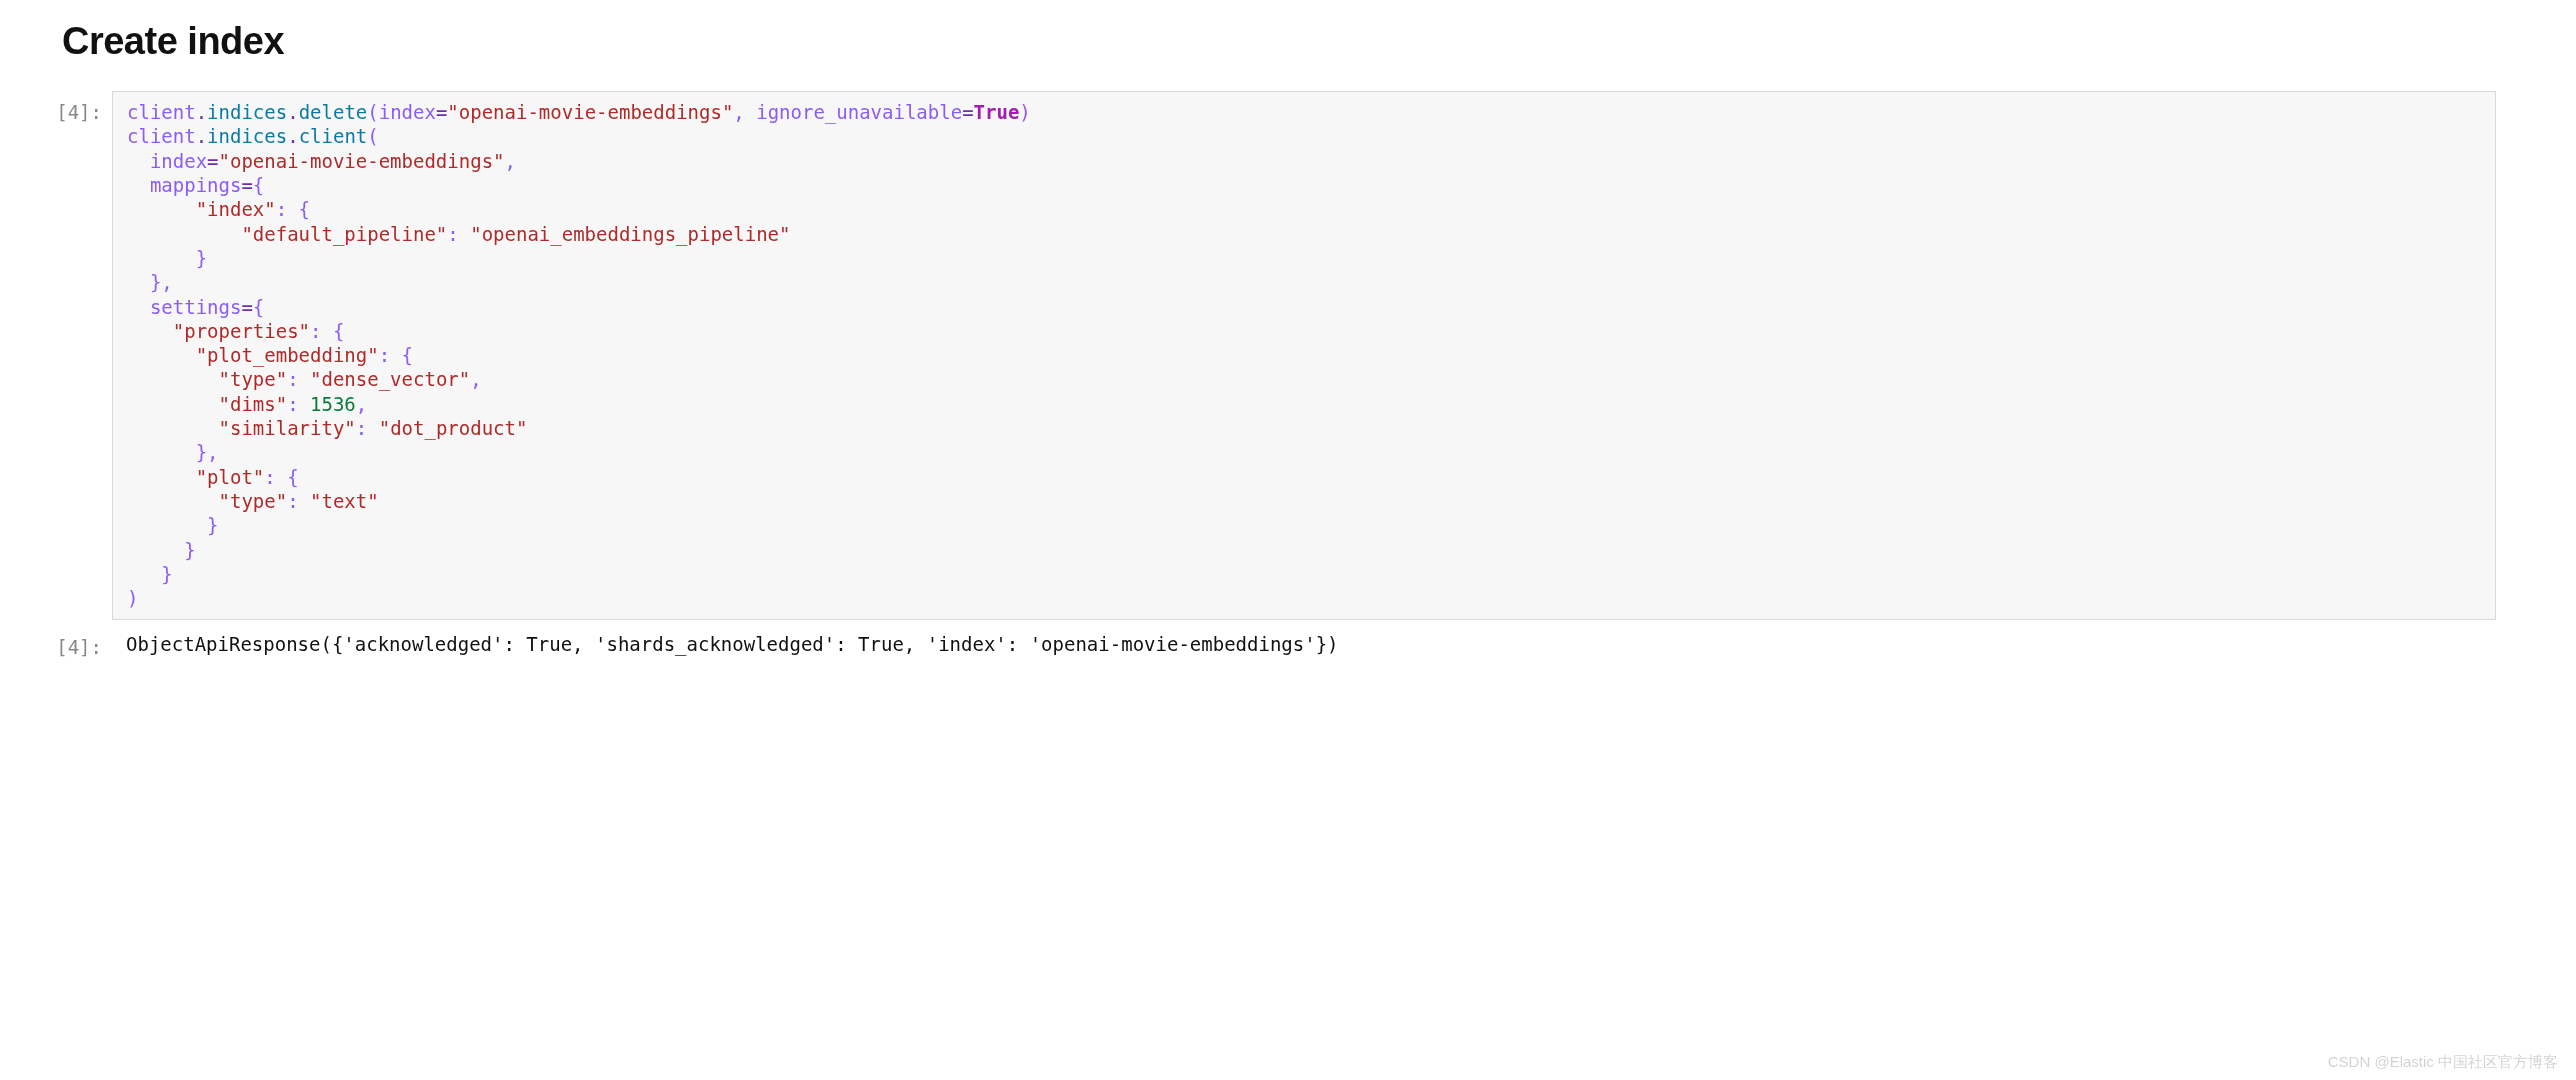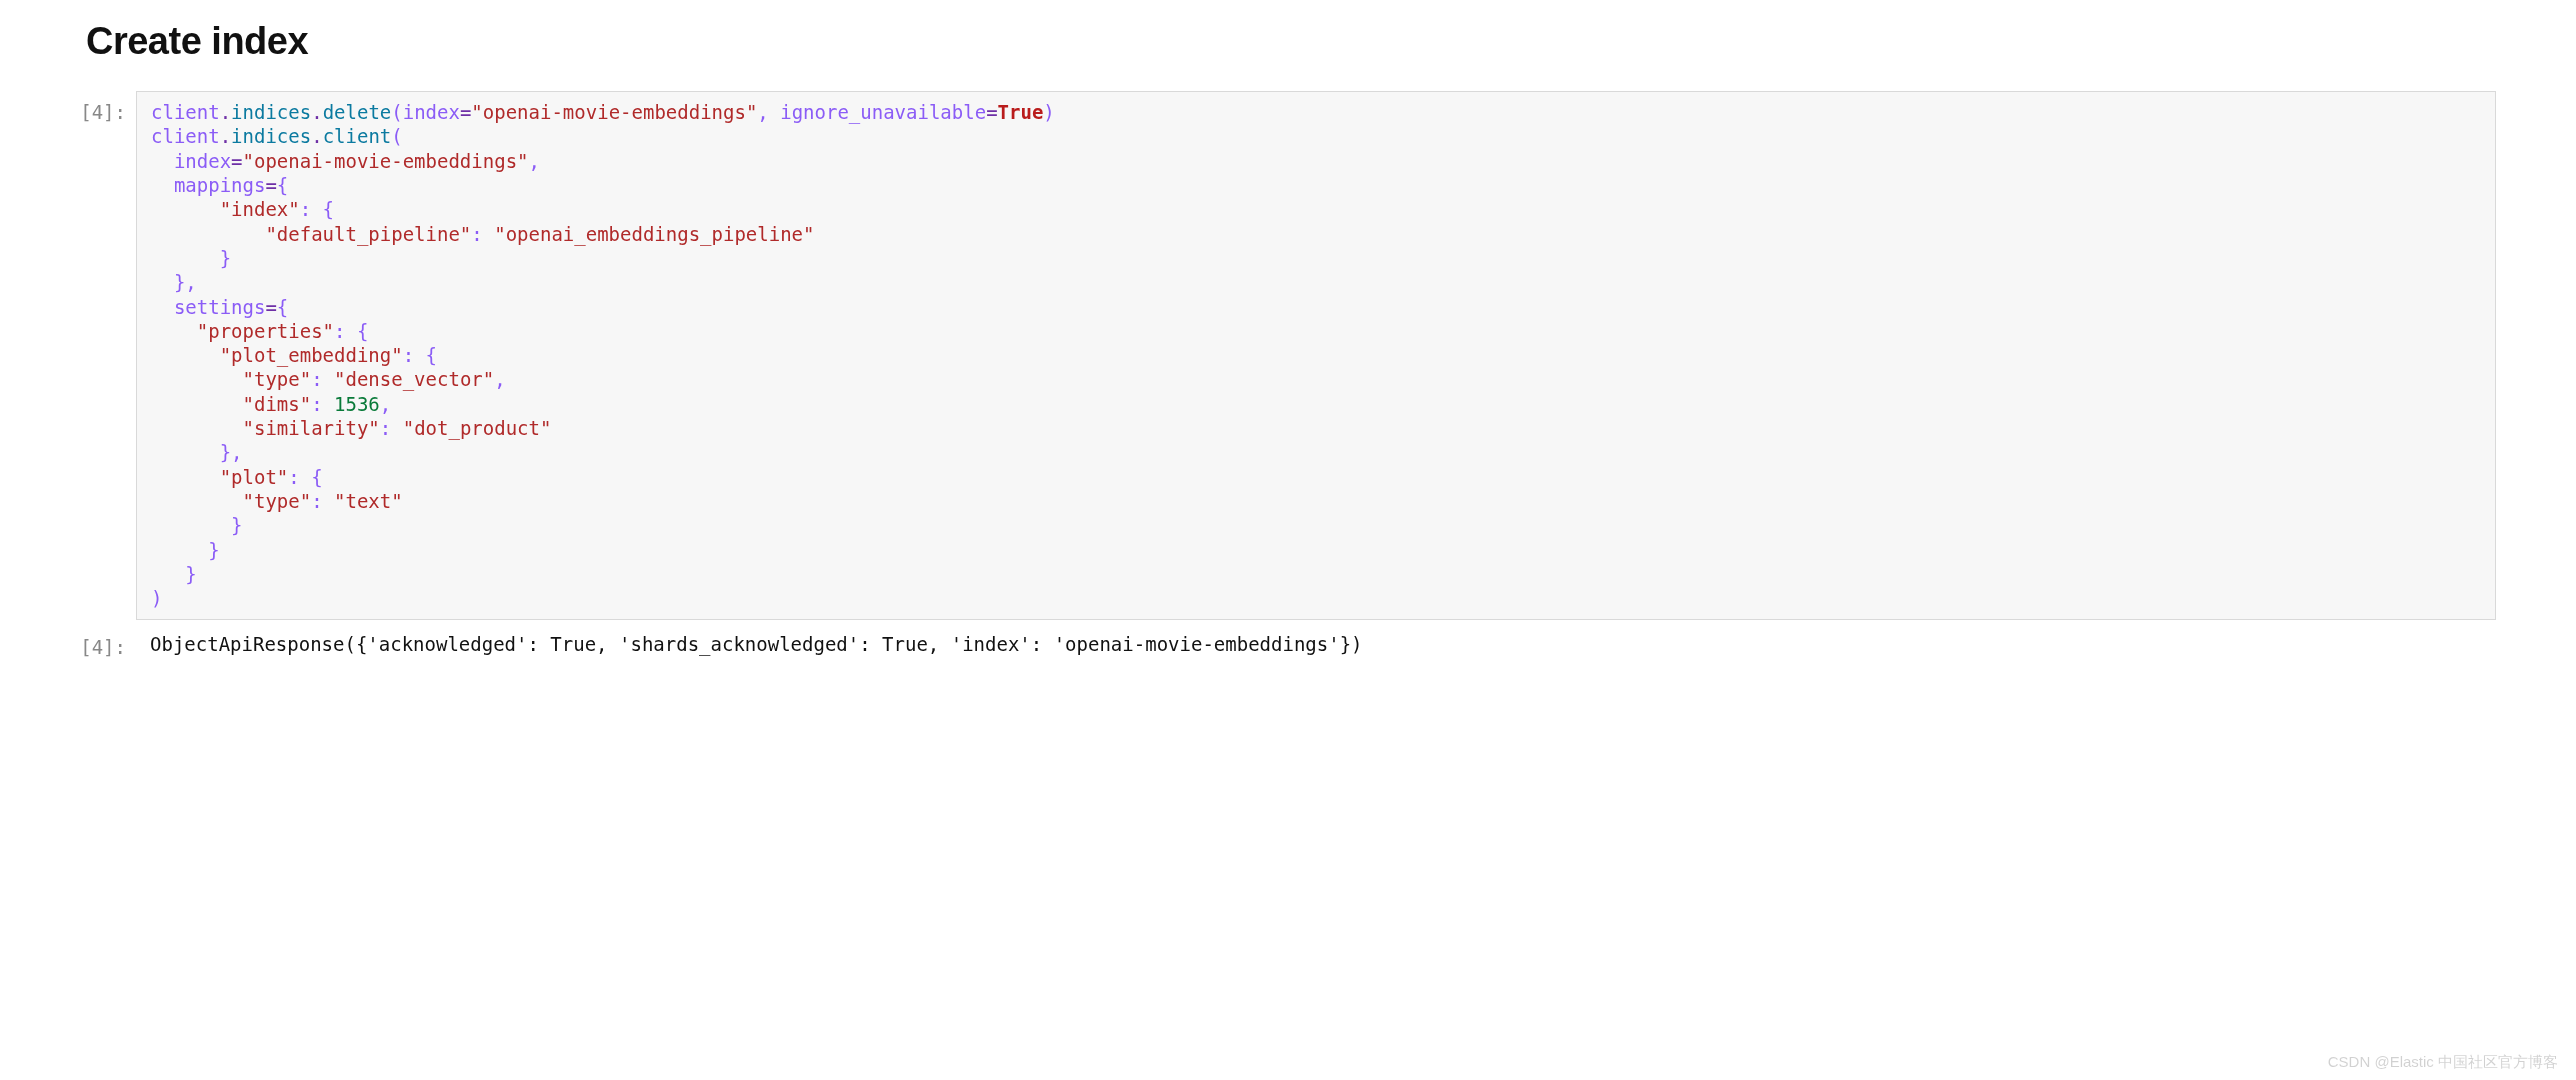--- a/index.html
+++ b/index.html
@@ -4,21 +4,21 @@
 <style>
   html, body {
     margin: 0;
     padding: 0;
     background: #ffffff;
     font-family: -apple-system, BlinkMacSystemFont, "Segoe UI", Helvetica, Arial, sans-serif;
     color: #111;
     width: 2576px;
   }
   .page {
-    padding: 20px 80px 20px 80px;
+    padding: 20px 80px 20px 56px;
     box-sizing: border-box;
   }
   h2.heading {
     font-family: "Helvetica Neue", Helvetica, Arial, sans-serif;
     font-weight: 700;
     font-size: 38px;
     margin: 0 0 28px 6px;
     letter-spacing: -0.5px;
   }
   .cell {
@@ -57,21 +57,21 @@
     font-size: 19px;
     line-height: 1.28;
     white-space: pre;
   }
   
   .tk-plain { color: #8b5cf6; }
   .tk-attr  { color: #0b7aa0; text-align: center; }   
   .tk-op    { color: #6e2fa6; }   
   .tk-str   { color: #b02a2a; }   
   .tk-num   { color: #097a39; }   
-  .tk-kw    { color: #b91c1c; font-weight: 700; } 
+  .tk-kw    { color: #a21caf; font-weight: 700; } 
   .watermark {
     position: fixed;
     right: 18px;
     bottom: 8px;
     font-size: 15px;
     color: rgba(0,0,0,0.18);
     font-family: -apple-system, BlinkMacSystemFont, "Segoe UI", Helvetica, Arial, "PingFang SC", "Microsoft YaHei", sans-serif;
     pointer-events: none;
   }
 </style>

